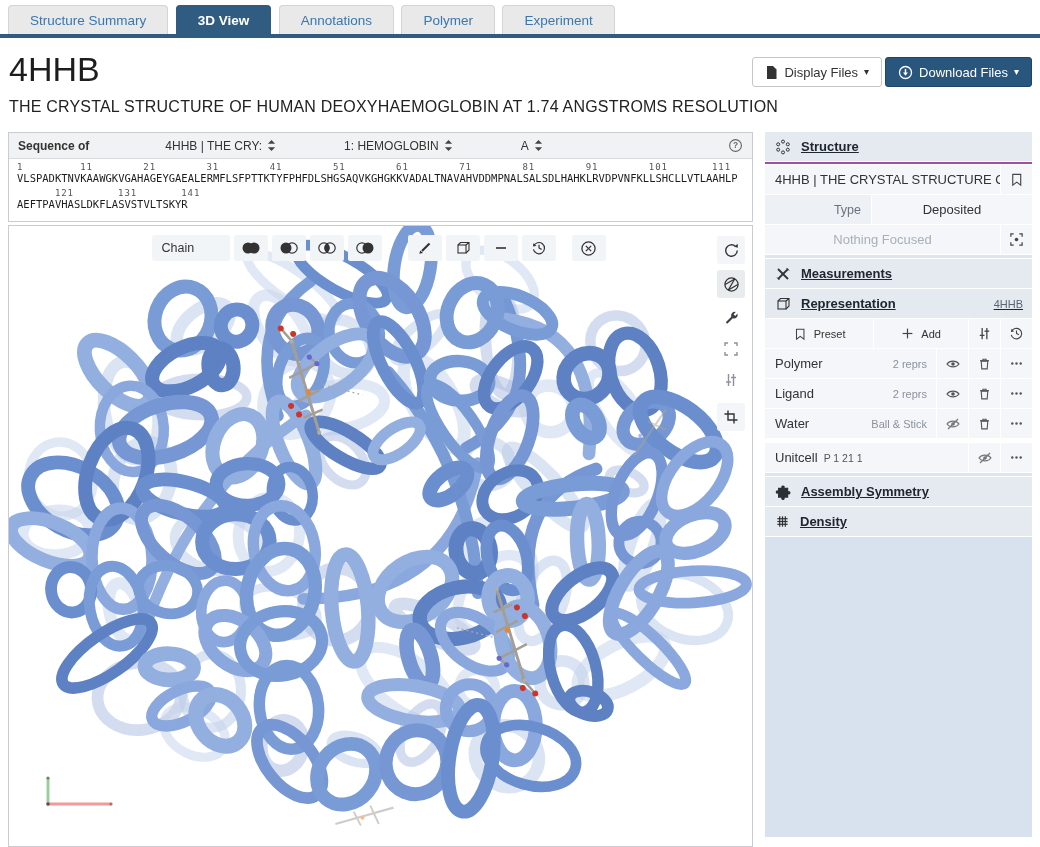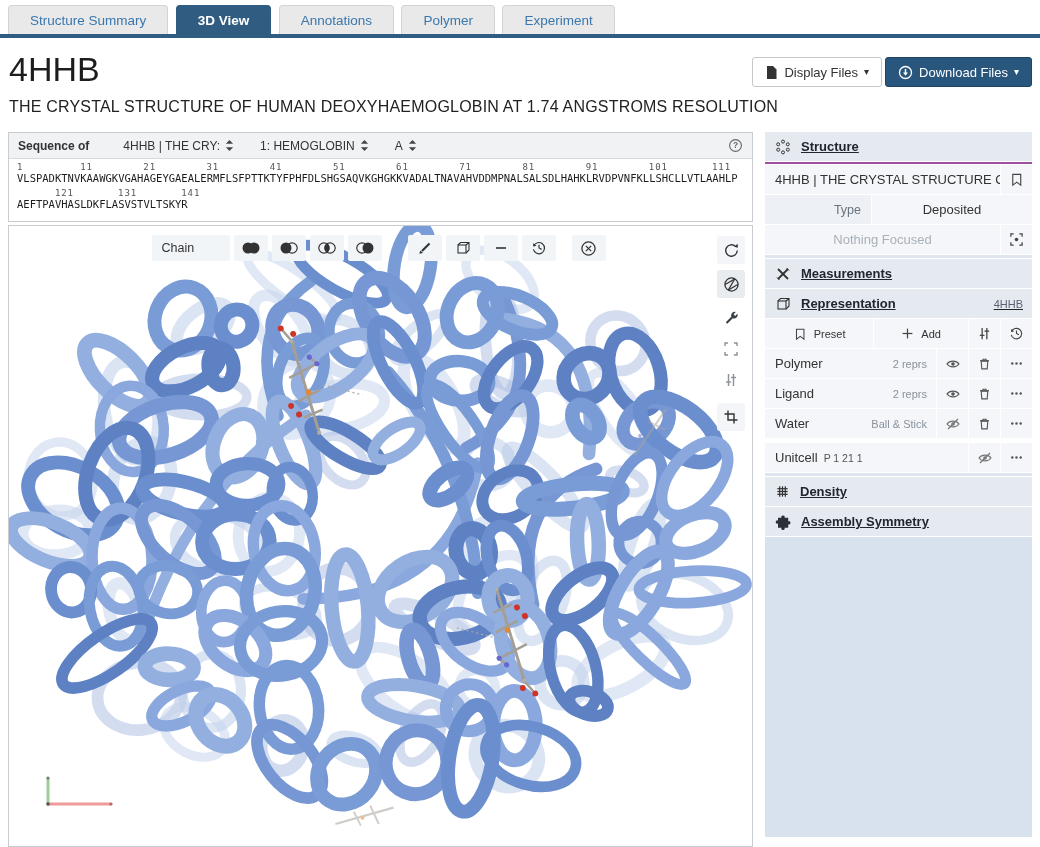--- a/index.html
+++ b/index.html
@@ -23,21 +23,21 @@
   .btn { height:30px; display:flex; align-items:center; gap:6px; padding:0 12px;
          font-size:13px; border-radius:3px; cursor:pointer; }
   .btn-light { background:#fff; border:1px solid #c6c6c6; color:#333; }
   .btn-dark { background:#29567d; border:1px solid #1e4567; color:#fff; font-weight:normal; }
   .caret { font-size:10px; line-height:1; }
 
   
   .seqbox { position:absolute; top:132px; left:8px; width:745px; height:90px;
             border:1px solid #c9cdd2; background:#fff; }
   .seqhdr { height:26px; background:#f1f2f4; border-bottom:1px solid #d8dadd;
-            display:flex; align-items:center; padding:0 9px; font-size:12px; color:#333; }
+            display:flex; align-items:center; padding:0 9px; font-size:12px; color:#333;gap:42px; }
   .seqhdr .lbl { font-weight:bold; margin-right:34px; }
   .sel { display:flex; align-items:center; gap:5px; cursor:pointer; margin-right:26px; }
   .seq-help { margin-left:auto; cursor:pointer; }
   .seqtext { padding:3px 8px 0; font-family:"DejaVu Sans Mono", monospace; }
   .ruler { font-size:9px; letter-spacing:0.9px; color:#555; white-space:pre; height:10px; line-height:10px; }
   .seqline { font-size:10.5px; color:#1c1c1c; white-space:pre; height:12px; line-height:12px; margin-bottom:4px; }
 
   
   .viewer { position:absolute; top:225px; left:8px; width:745px; height:622px;
             border:1px solid #c9cdd2; background:#fff; }
@@ -651,32 +651,32 @@
           <circle cx="3.5" cy="8" r="1.3" fill="#555"></circle>
           <circle cx="8" cy="8" r="1.3" fill="#555"></circle>
           <circle cx="12.5" cy="8" r="1.3" fill="#555"></circle>
         </svg>
     </div>
   </div>
 
   <div class="sgap"></div>
 
   <div class="srow shead">
+    <svg class="ic" width="16" height="16" viewBox="0 0 16 16">
+        <path d="M6.2 2.8a1.9 1.9 0 0 1 3.6 0l-.2 1h3.6v3.4l1-.2a1.9 1.9 0 0 1 0 3.6l-1-.2v3.4H9.6l.2 1a1.9 1.9 0 0 1-3.6 0l.2-1H3V9.6l-1 .2a1.9 1.9 0 0 1 0-3.6l1 .2V3.8h3.4z" fill="#2b2f36"></path>
+      </svg>
+    <span>Assembly Symmetry</span>
+  </div>
+
+  <div class="srow shead">
     <svg class="ic" width="15" height="15" viewBox="0 0 16 16" stroke="#333" stroke-width="1.3">
         <line x1="5" y1="2.5" x2="5" y2="13.5"></line>
         <line x1="8" y1="2.5" x2="8" y2="13.5"></line>
         <line x1="11" y1="2.5" x2="11" y2="13.5"></line>
         <line x1="2.5" y1="5" x2="13.5" y2="5"></line>
         <line x1="2.5" y1="8" x2="13.5" y2="8"></line>
         <line x1="2.5" y1="11" x2="13.5" y2="11"></line>
       </svg>
     <span>Density</span>
   </div>
 
-  <div class="srow shead">
-    <svg class="ic" width="16" height="16" viewBox="0 0 16 16">
-        <path d="M6.2 2.8a1.9 1.9 0 0 1 3.6 0l-.2 1h3.6v3.4l1-.2a1.9 1.9 0 0 1 0 3.6l-1-.2v3.4H9.6l.2 1a1.9 1.9 0 0 1-3.6 0l.2-1H3V9.6l-1 .2a1.9 1.9 0 0 1 0-3.6l1 .2V3.8h3.4z" fill="#2b2f36"></path>
-      </svg>
-    <span>Assembly Symmetry</span>
-  </div>
-
   <div class="filler"></div>
 </div>
 
 </body></html>

